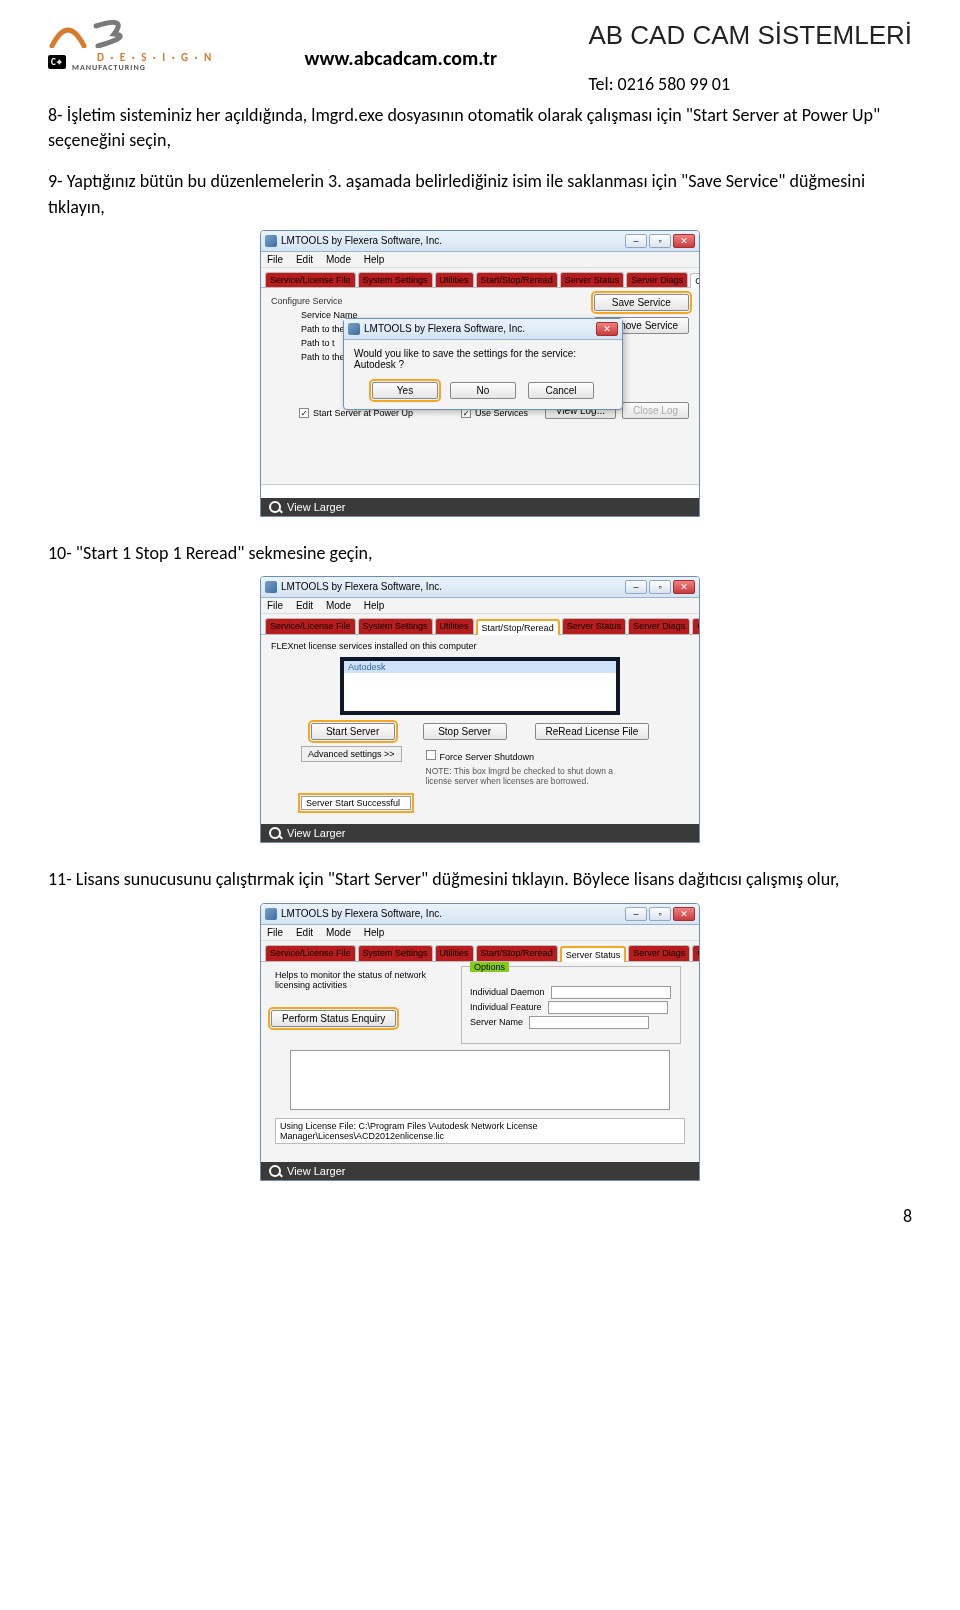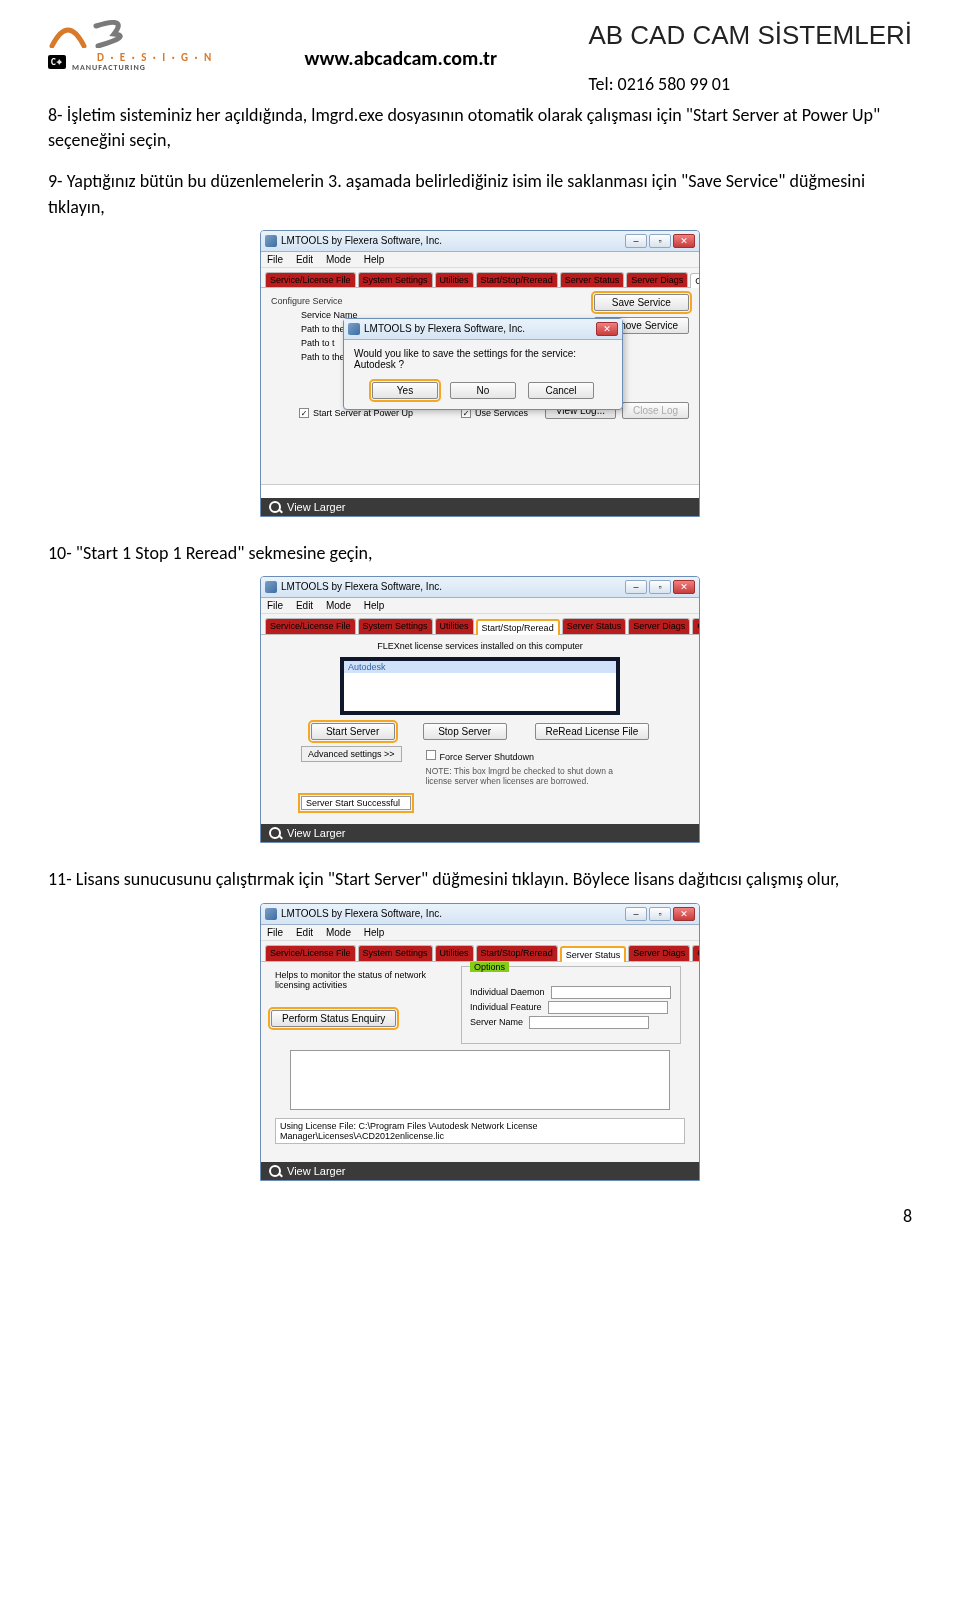--- a/index.html
+++ b/index.html
@@ -209,21 +209,21 @@
       <span class="tab">Service/License File</span>
       <span class="tab">System Settings</span>
       <span class="tab">Utilities</span>
       <span class="tab active hl">Start/Stop/Reread</span>
       <span class="tab">Server Status</span>
       <span class="tab">Server Diags</span>
       <span class="tab">Config Services</span>
 
     </div>
     <div class="win-body" style="min-height:186px;padding-top:6px;">
-      <div style="text-align:center;font-size:9px">FLEXnet license services installed on this computer</div>
+      <div style="text-align:left;font-size:9px">FLEXnet license services installed on this computer</div>
       <div class="listbox">
         <div class="sel">Autodesk</div>
       </div>
       <div class="row-btns">
         <span class="btn hl" style="min-width:84px">Start Server</span>
         <span class="btn" style="min-width:84px">Stop Server</span>
         <span class="btn" style="min-width:100px">ReRead License File</span>
       </div>
       <div style="display:flex;align-items:flex-start;">
         <span class="adv">Advanced settings &gt;&gt;</span>

